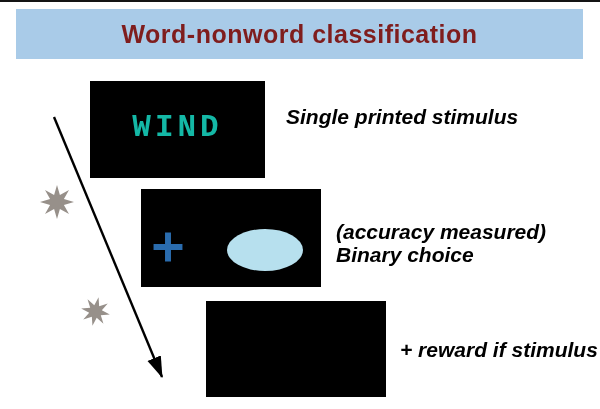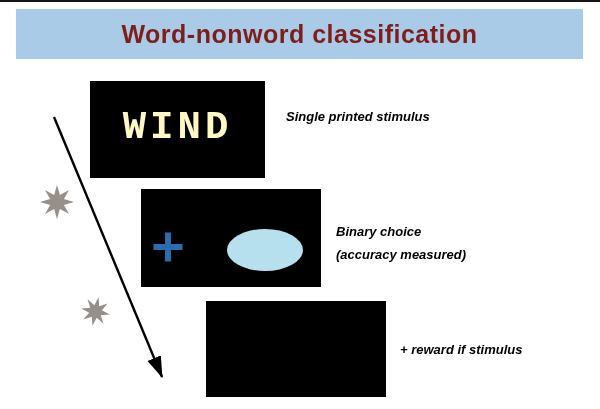--- a/index.html
+++ b/index.html
@@ -21,33 +21,33 @@
   }
   .screen{
     position:absolute;background:#000000;
   }
   .screen-1{left:90px;top:79px;width:175px;height:97px;
     display:flex;align-items:center;justify-content:center;}
   .screen-2{left:141px;top:187px;width:180px;height:98px;}
   .screen-3{left:206px;top:299px;width:180px;height:96px;}
   .stimulus-word{
     font-family:"Liberation Mono","DejaVu Sans Mono",monospace;
-    font-weight:700;font-size:39px;color:#fef9c3;letter-spacing:4px;
+    font-weight:700;font-size:31px;color:#14b8a6;letter-spacing:4px;
     transform:translateY(-2px);
   }
   .cross{
     position:absolute;left:10px;top:41px;width:34px;height:34px;
   }
   .ellipse{
     position:absolute;left:86px;top:40px;width:76px;height:42px;
     background:#b7e0ee;border-radius:50%;
   }
   .caption{
     position:absolute;
-    font-size:13px;font-weight:700;font-style:italic;color:#000;
+    font-size:21px;font-weight:700;font-style:italic;color:#000;
     line-height:23px;white-space:nowrap;
   }
   .caption-1{left:286px;top:103px;}
   .caption-2{left:336px;top:218px;}
   .caption-3{left:400px;top:336px;}
   .arrow-layer{
     position:absolute;left:38px;top:103px;width:150px;height:300px;
   }
   .star{position:absolute;}
   .star-1{left:39px;top:182px;width:36px;height:36px;}
@@ -85,22 +85,22 @@
     <div>Single printed stimulus</div>
   </div>
 
   <div class="screen screen-2">
     <svg class="cross" viewBox="0 0 40 40" xmlns="http://www.w3.org/2000/svg">
       <path d="M20 3 V37 M3 20 H37" stroke="#2a6cae" stroke-width="7"></path>
     </svg>
     <div class="ellipse"></div>
   </div>
   <div class="caption caption-2">
+    <div>(accuracy measured)</div>
     <div>Binary choice</div>
-    <div>(accuracy measured)</div>
   </div>
 
   <div class="screen screen-3"></div>
   <div class="caption caption-3">
     <div>+ reward if stimulus</div>
   </div>
 
 </div>
 
 </body></html>

